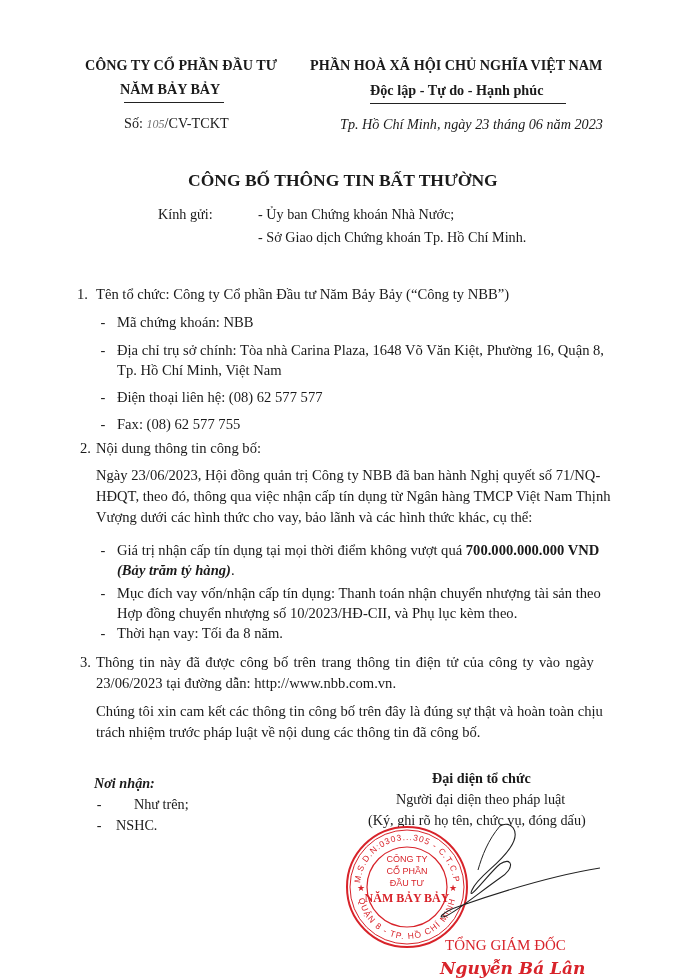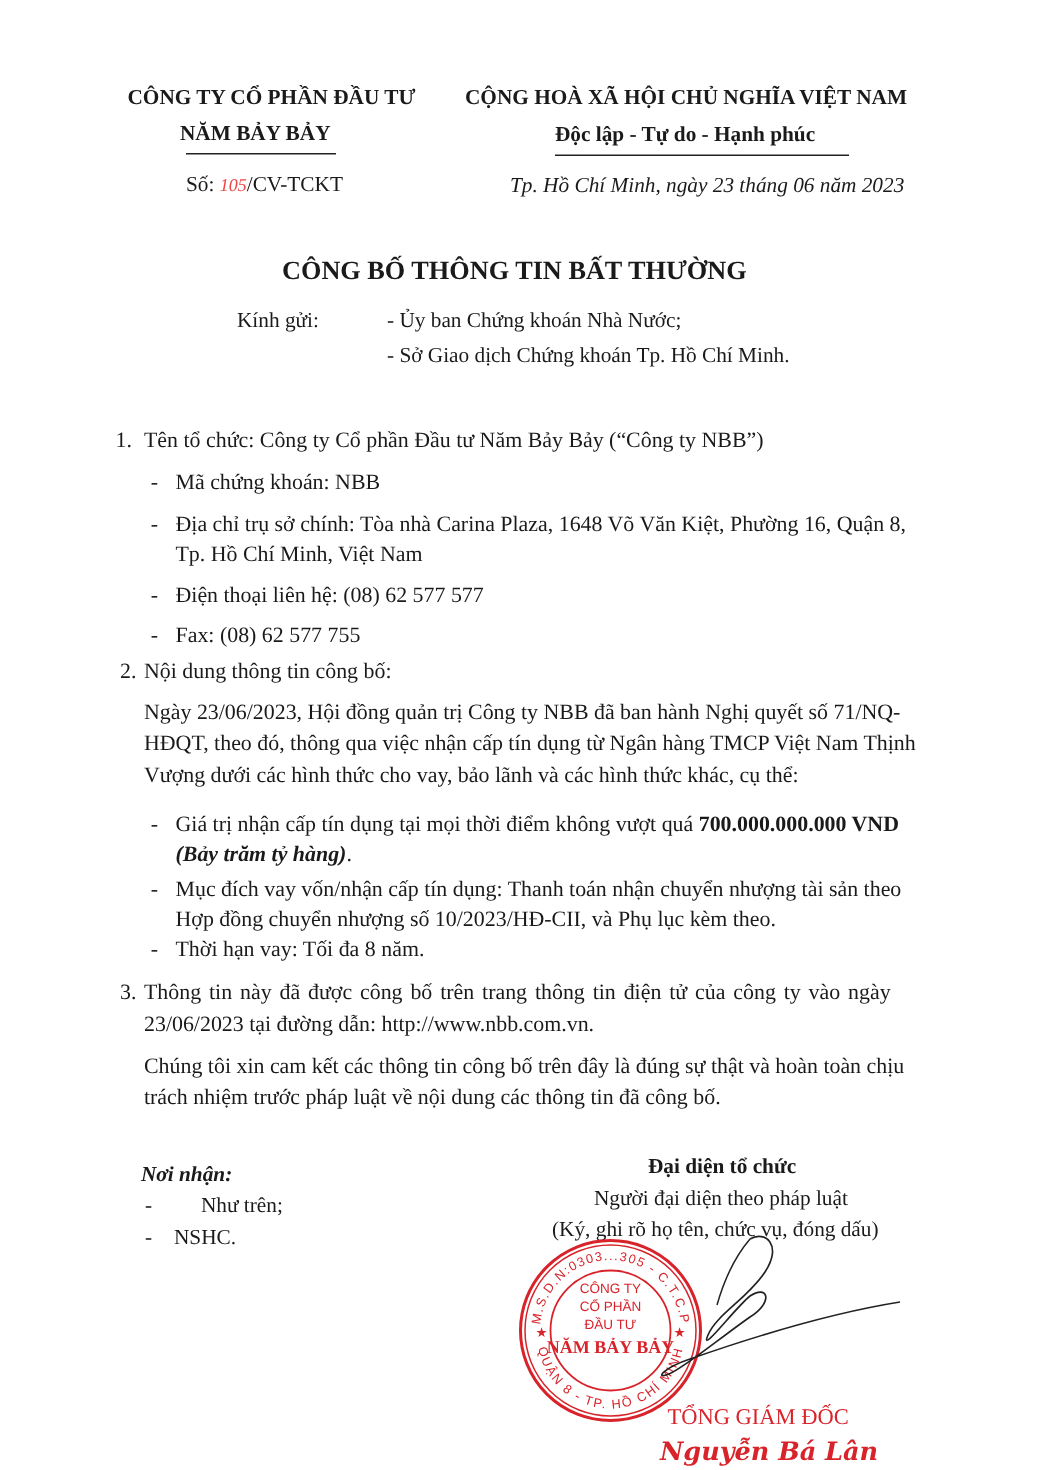--- a/index.html
+++ b/index.html
@@ -15,24 +15,24 @@
   .stamp-red { color: #d8232a; }
 </style>
 </head>
 <body>
 
 <div class="abs b fs14" style="left:73px; top:57px;margin-left:12px;">CÔNG TY CỔ PHẦN ĐẦU TƯ</div>
 <div class="abs b fs14" style="left:120px; top:81px;">NĂM BẢY BẢY</div>
 <div class="line" style="left:124px; top:102px; width:100px;"></div>
 <div class="abs fs14" style="left:124px; top:115px;">
   <span>Số:</span>
-  <span class="i" style="font-size:12px; color:#ef4444;">105</span><span>/CV-TCKT</span>
+  <span class="i" style="font-size:12px; color:#737373;">105</span><span>/CV-TCKT</span>
 </div>
 
-<div class="abs b fs14" style="left:310px; top:57px;">CỘNG HOÀ XÃ HỘI CHỦ NGHĨA VIỆT NAM</div>
+<div class="abs b fs14" style="left:310px; top:57px;">PHẦN HOÀ XÃ HỘI CHỦ NGHĨA VIỆT NAM</div>
 <div class="abs b fs14" style="left:370px; top:82px;">Độc lập - Tự do - Hạnh phúc</div>
 <div class="line" style="left:370px; top:103px; width:196px;"></div>
 <div class="abs i fs14" style="left:340px; top:116px;">Tp. Hồ Chí Minh, ngày 23 tháng 06 năm 2023</div>
 
 <div class="abs b" style="left:188px; top:170px; font-size:17.5px;">CÔNG BỐ THÔNG TIN BẤT THƯỜNG</div>
 
 <div class="abs fs14" style="left:158px; top:206px;">Kính gửi:</div>
 <div class="abs fs14" style="left:258px; top:206px;">- Ủy ban Chứng khoán Nhà Nước;</div>
 <div class="abs fs14" style="left:258px; top:229px;">- Sở Giao dịch Chứng khoán Tp. Hồ Chí Minh.</div>
 

